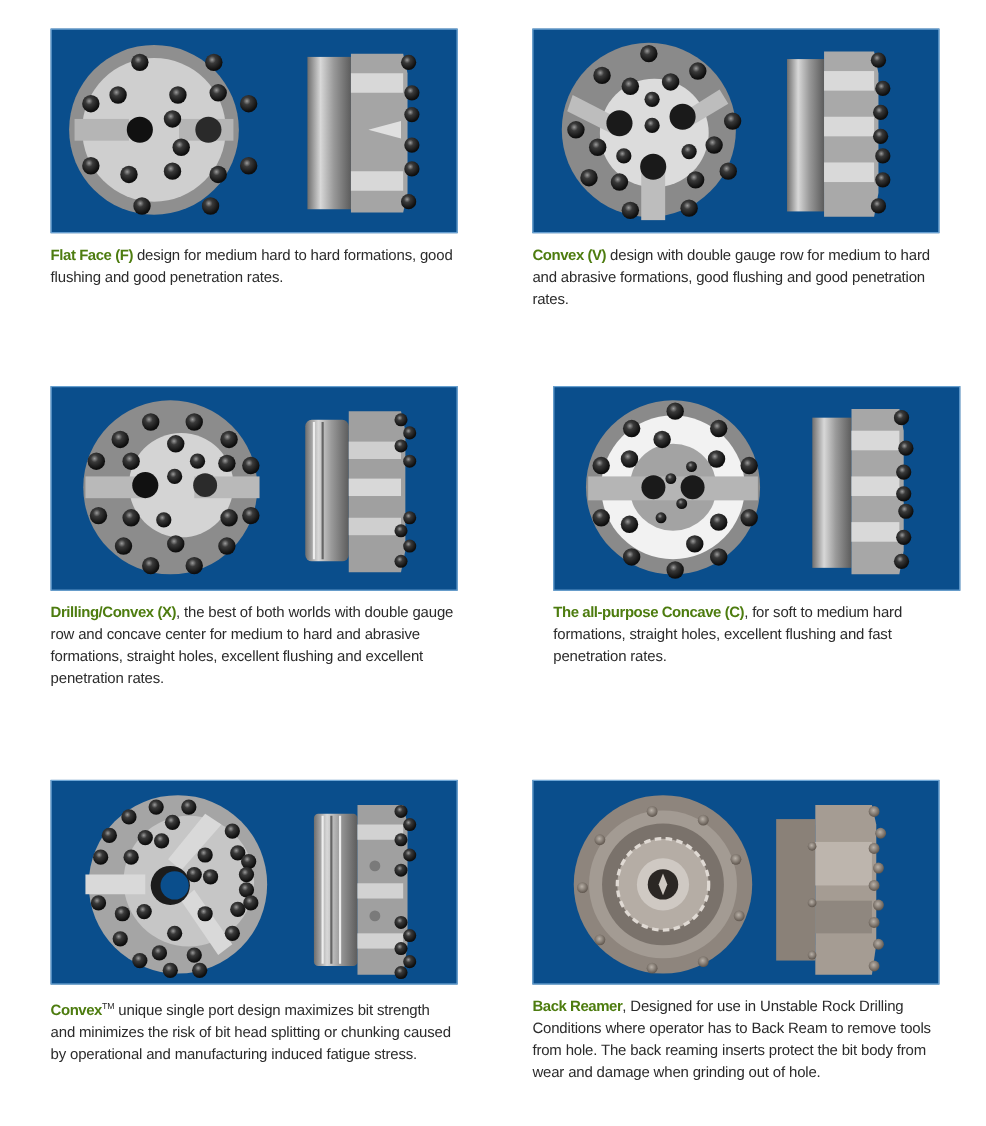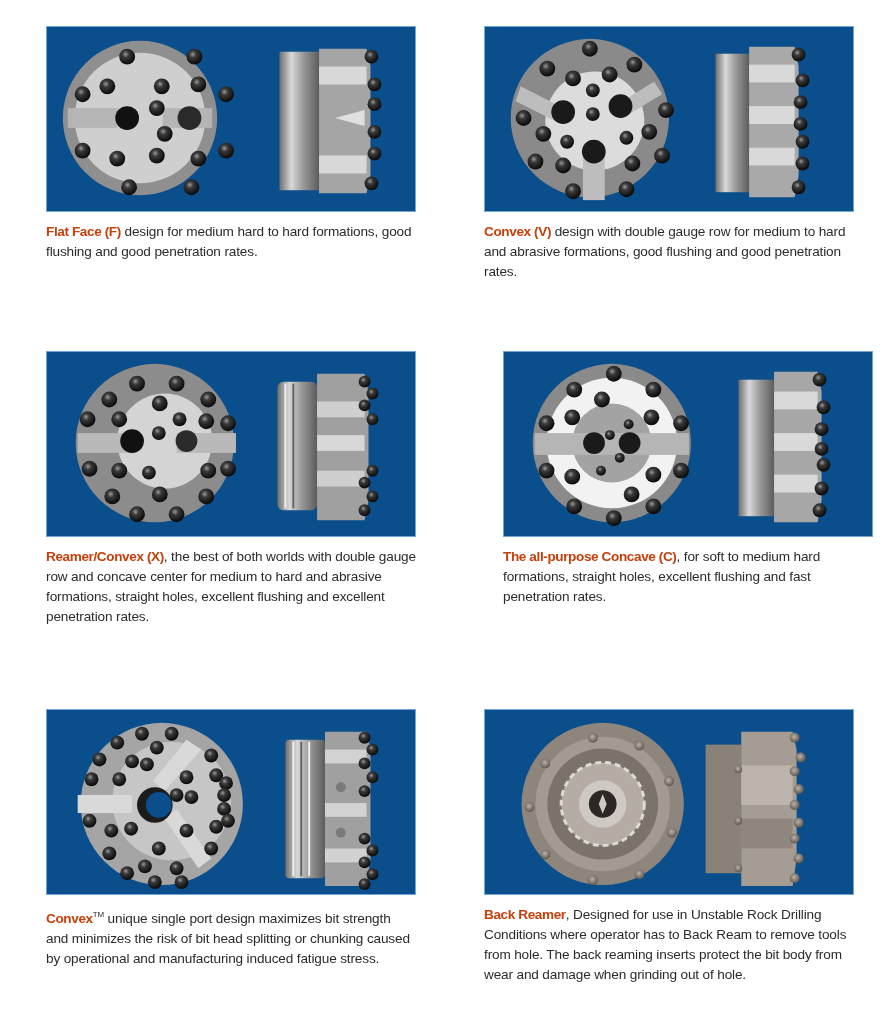--- a/index.html
+++ b/index.html
@@ -4,21 +4,21 @@
 <style>
   html, body { margin:0; padding:0; background:#ffffff; }
   body { width:896px; height:1024px; position:relative; overflow:hidden;
          font-family:"Liberation Sans", sans-serif; color:#2b2b2b; }
   .card { position:absolute; width:370px; }
   .panel { position:relative; width:370px; height:186px; background:#0a4e8c;
            border:1px solid #6fa7d6; box-sizing:border-box; overflow:hidden; }
   .panel svg { position:absolute; left:0; top:0; width:100%; height:100%; }
   .caption { margin-top:10px; font-size:13.6px; line-height:20px; letter-spacing:-0.15px;
              font-family:"Liberation Sans", sans-serif; font-stretch:condensed; }
-  .caption b { font-weight:bold; color:#c2410c; letter-spacing:-0.4px; }
+  .caption b { font-weight:bold; color:#4d7c0f; letter-spacing:-0.4px; }
   sup { font-size:8px;margin-top:40px; }
 </style>
 </head>
 <body>
 
 <svg width="0" height="0" style="position:absolute">
   <defs>
     <radialGradient id="btn" cx="40%" cy="35%" r="60%">
       <stop offset="0%" stop-color="#9a9a9a"></stop>
       <stop offset="35%" stop-color="#3a3a3a"></stop>
@@ -187,21 +187,21 @@
           <circle cx="320" cy="54" r="6"></circle>
           <circle cx="328" cy="68" r="6"></circle>
         <circle cx="328" cy="120" r="6"></circle>
           <circle cx="320" cy="132" r="6"></circle>
           <circle cx="328" cy="146" r="6"></circle>
           <circle cx="320" cy="160" r="6"></circle>
       </g>
     </svg>
   </div>
   <div class="caption">
-    <b>Reamer/Convex (X)</b><span>, the best of both worlds with double gauge row and concave center for medium to hard and abrasive formations, straight holes, excellent flushing and excellent penetration rates.</span>
+    <b>Drilling/Convex (X)</b><span>, the best of both worlds with double gauge row and concave center for medium to hard and abrasive formations, straight holes, excellent flushing and excellent penetration rates.</span>
   </div>
 </div>
 
 <div class="card" style="left:503px; top:351px;">
   <div class="panel">
     <svg viewBox="0 0 370 186">
       <circle cx="108" cy="92" r="80" fill="#8a8a8a"></circle>
       <circle cx="108" cy="92" r="66" fill="#f2f2f2"></circle>
       <circle cx="108" cy="92" r="40" fill="#a3a3a3"></circle>
       <rect x="30" y="82" width="156" height="22" fill="#b5b5b5"></rect>

